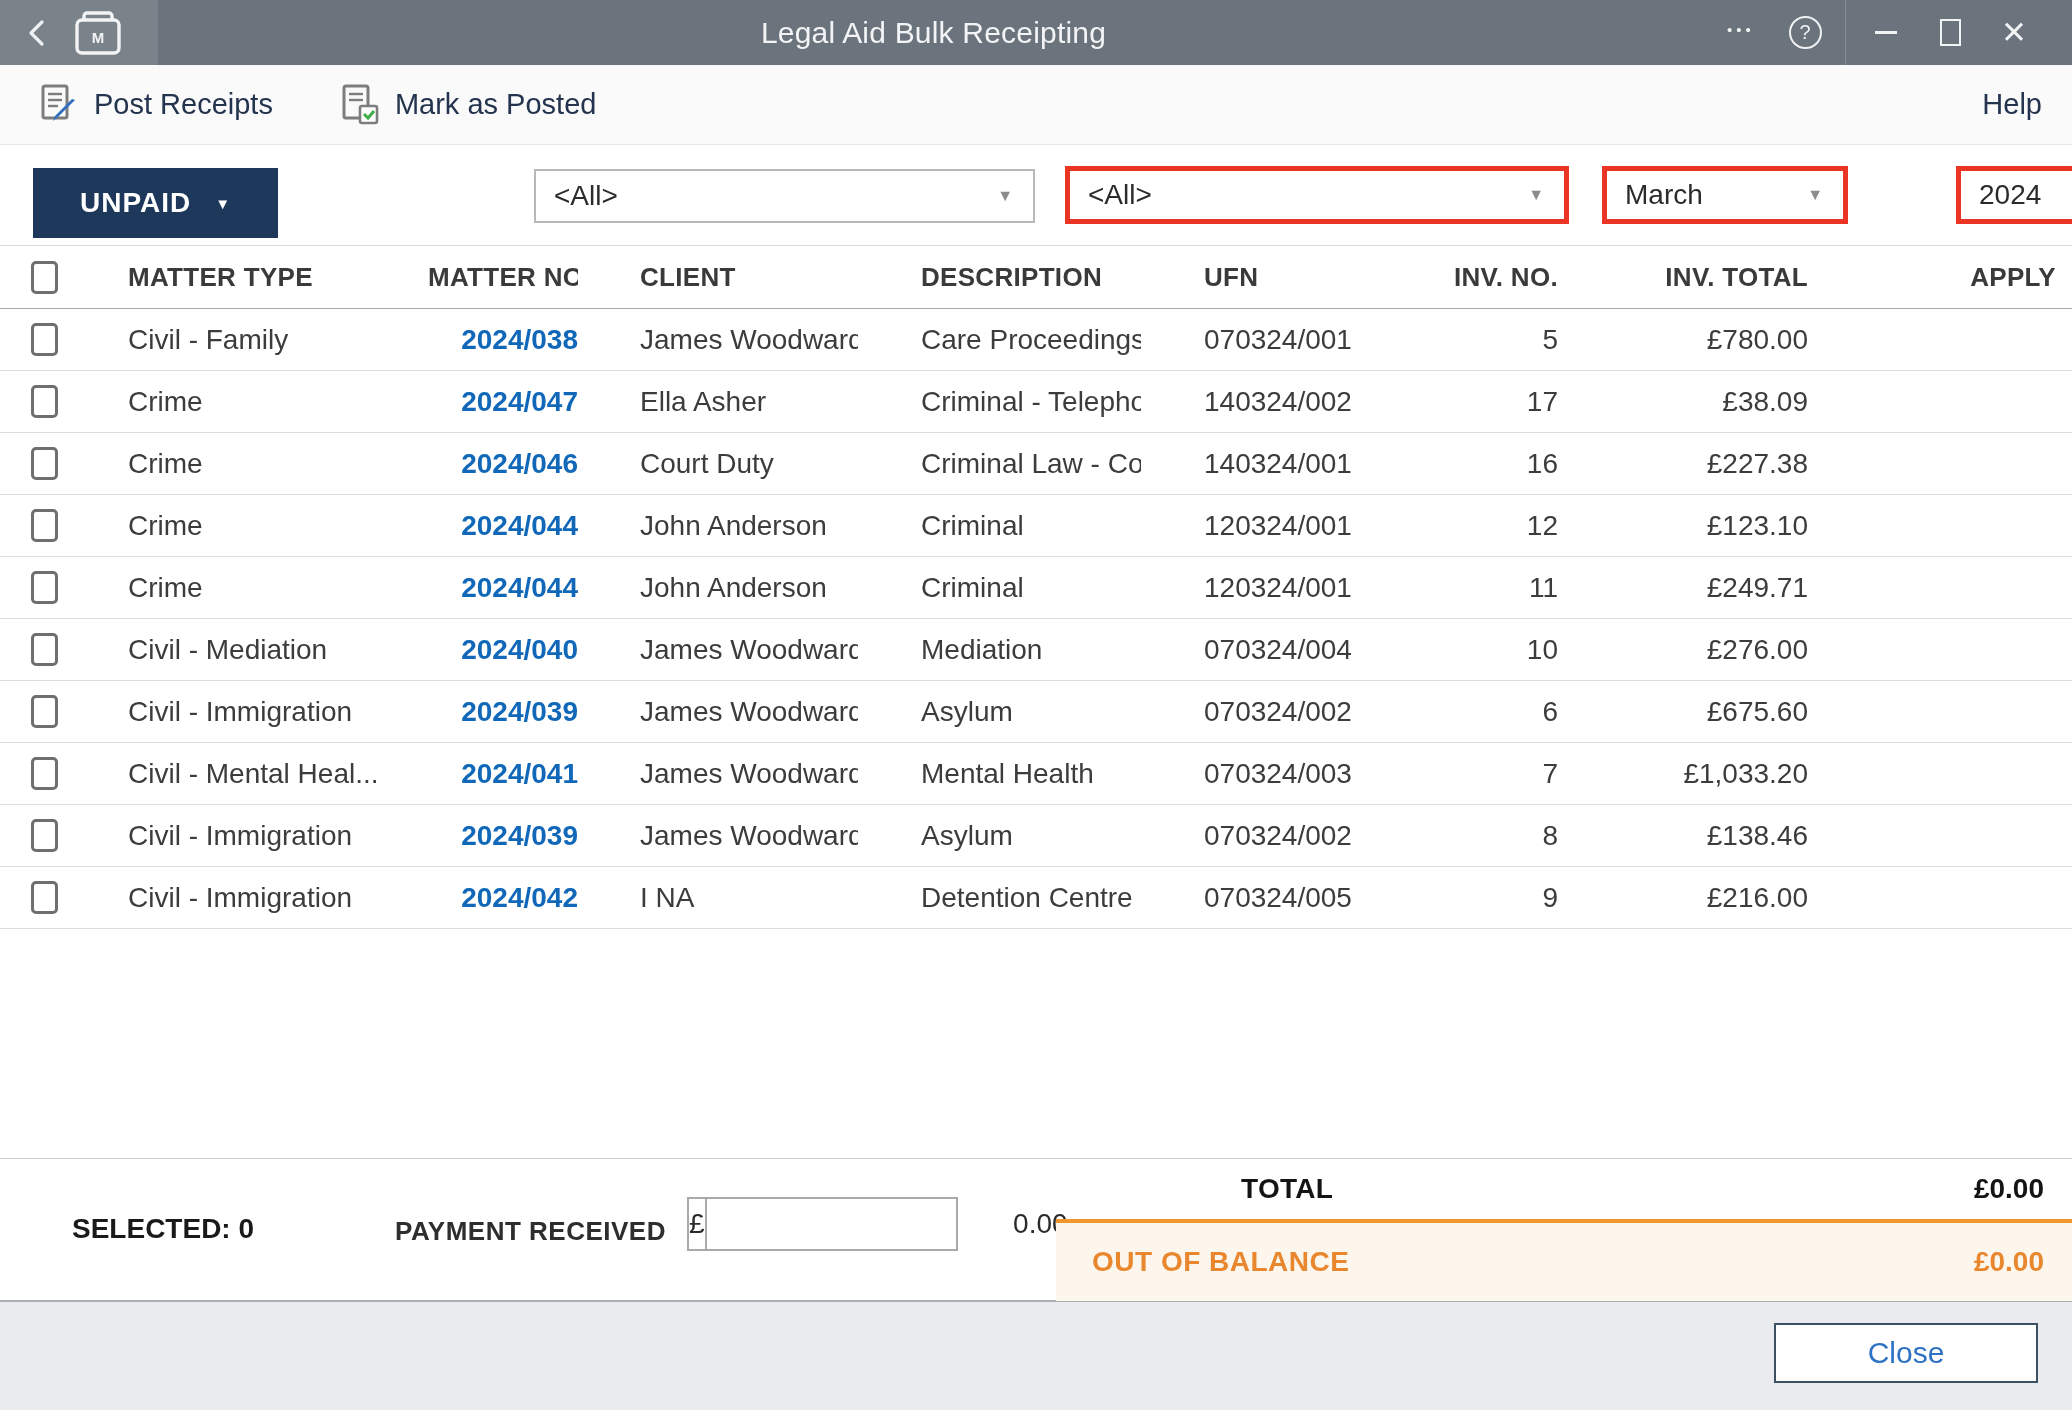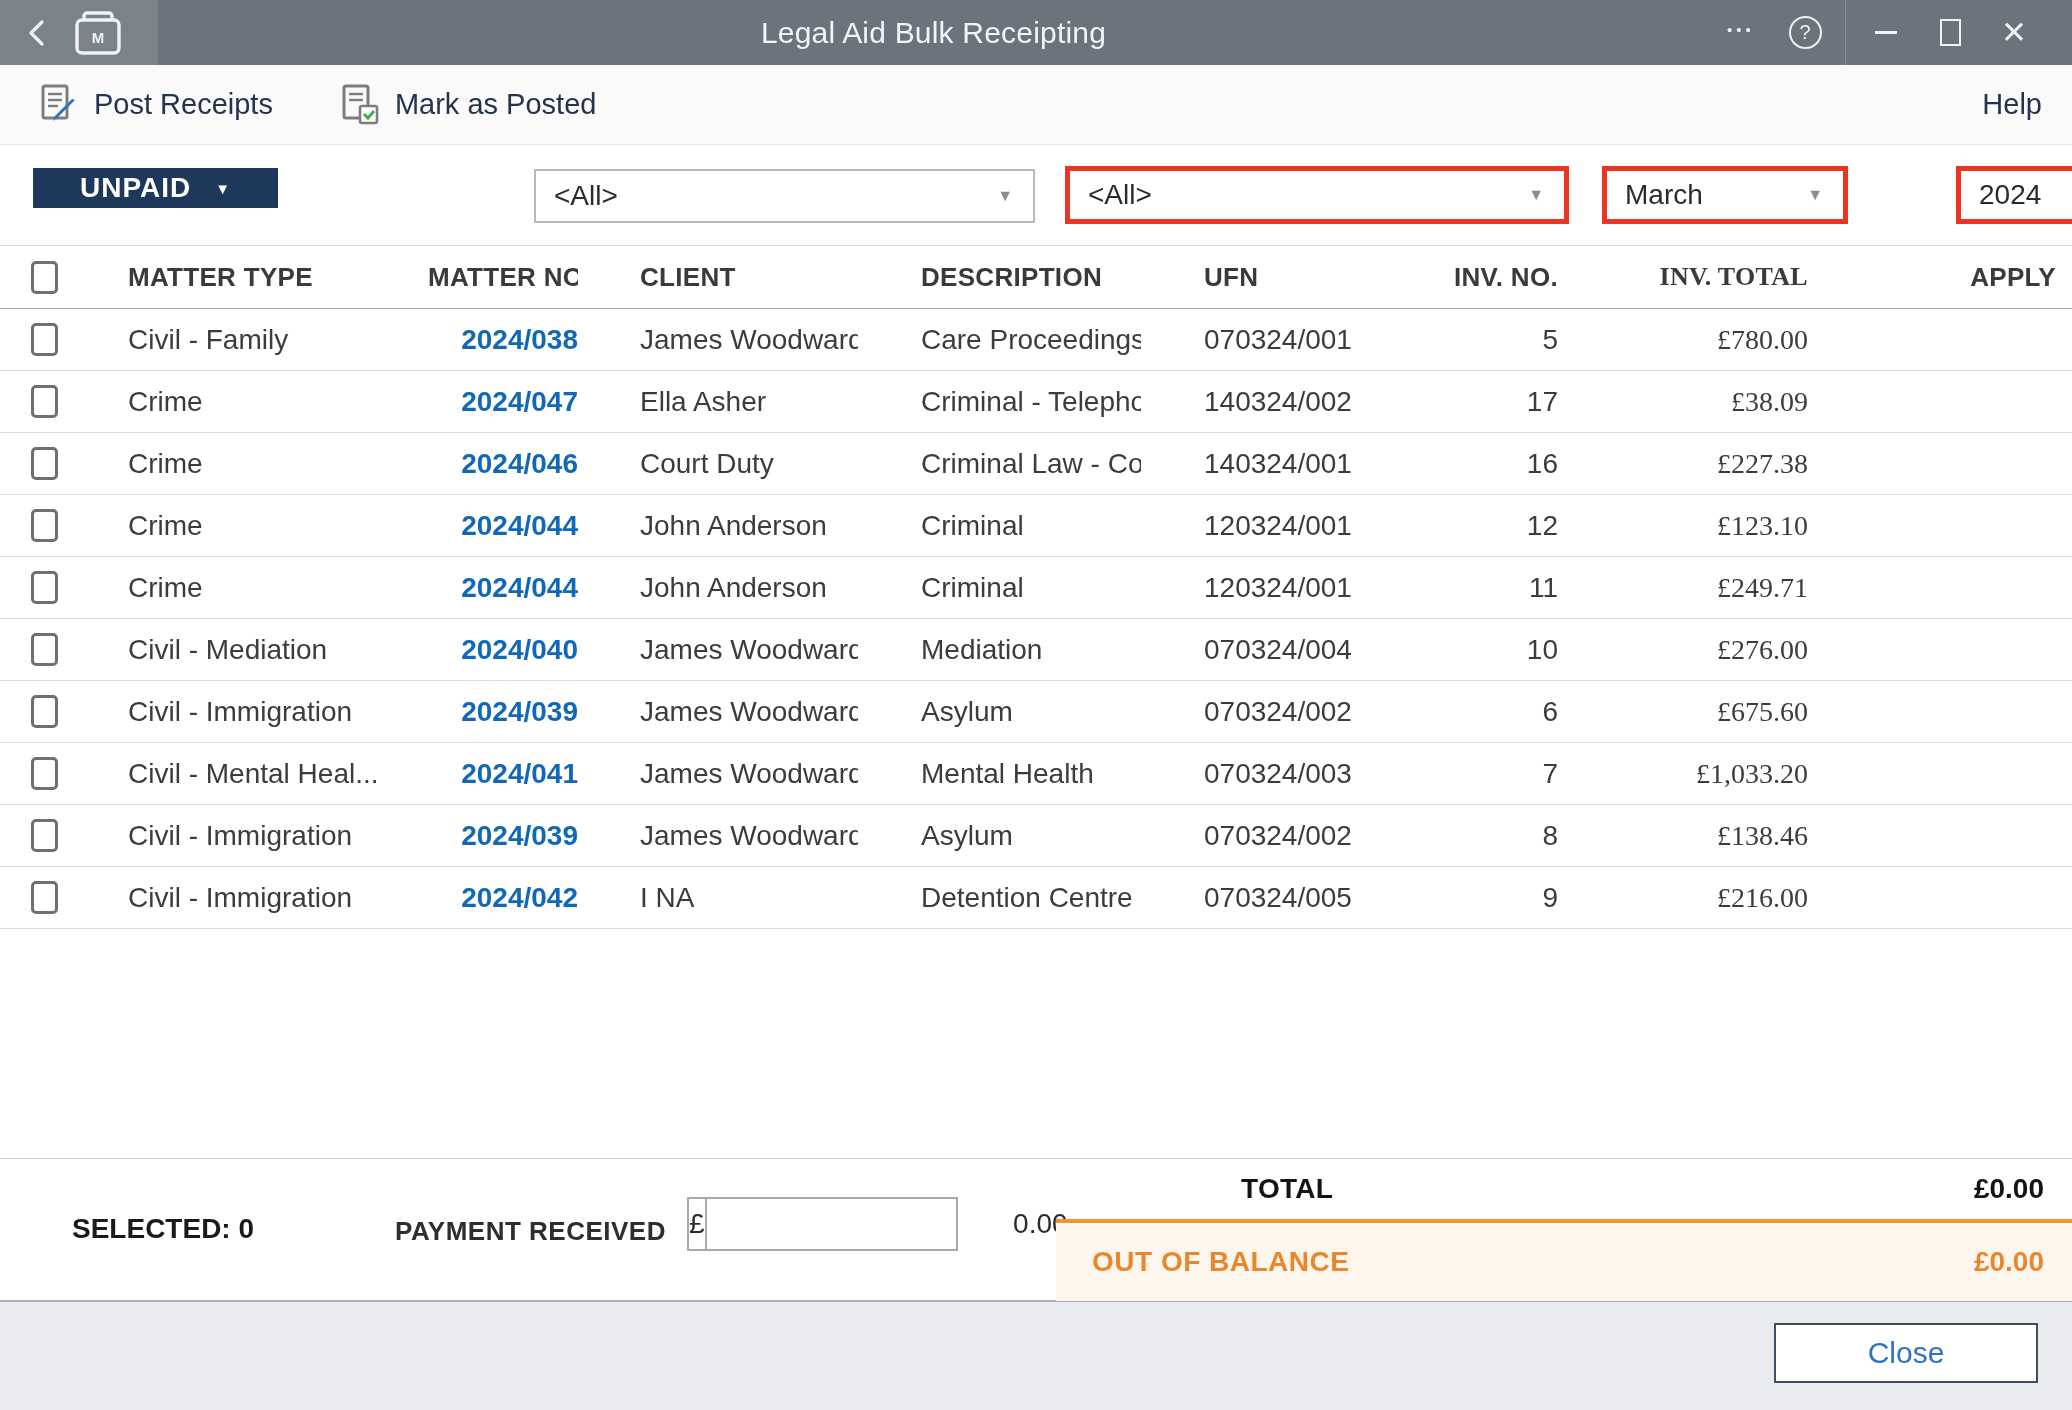--- a/index.html
+++ b/index.html
@@ -22,21 +22,21 @@
   .max-glyph { width: 21px; height: 27px; border: 2.5px solid #f2f3f5; }
   .close-glyph { font-size: 31px; font-weight: 300; }
 
   
   .toolbar { height: 80px; background: #fafafa; border-bottom: 1px solid #e7e7e7; display: flex; align-items: center; flex-shrink: 0; padding-left: 38px; }
   .tool-item { display: flex; align-items: center; gap: 14px; margin-right: 66px; font-size: 29px; color: #25344e; cursor: default; }
   .toolbar-help { margin-left: auto; margin-right: 30px; font-size: 29px; color: #25344e; }
 
   
   .filterbar { height: 100px; background: #ffffff; position: relative; flex-shrink: 0; }
-  .unpaid-btn { position: absolute; left: 33px; top: 23px; width: 245px; height: 40px; background: #1e385c; color: #ffffff; border: none; font-family: inherit; font-size: 28px; font-weight: bold; letter-spacing: 1px; display: flex; align-items: center; justify-content: center; gap: 24px; }
+  .unpaid-btn { position: absolute; left: 33px; top: 23px; width: 245px; height: 70px; background: #1e385c; color: #ffffff; border: none; font-family: inherit; font-size: 28px; font-weight: bold; letter-spacing: 1px; display: flex; align-items: center; justify-content: center; gap: 24px; }
   .unpaid-btn .caret { color:#fff; font-size: 15px; }
   .dropdown { position: absolute; top: 24px; height: 54px; background: #ffffff; border: 2px solid #b8b8b8; display: flex; align-items: center; font-size: 28px; color: #2b2b2b; padding-left: 18px; }
   .dropdown .caret { position: absolute; right: 20px; color: #8c8c8c; font-size: 16px; }
   .dropdown.red-hl { border: 5px solid #ea3424; top: 21px; height: 58px; }
   .dd-1 { left: 534px; width: 501px; }
   .dd-2 { left: 1065px; width: 504px; }
   .dd-3 { left: 1602px; width: 246px; }
   .dd-4 { left: 1956px; width: 164px; }
 
   
@@ -45,21 +45,21 @@
   .thead { height: 64px; border-top: 1px solid #dadada; border-bottom: 1px solid #a8a8a8; font-size: 26px; font-weight: 600; color: #3a3a3a; letter-spacing: 0.3px; }
   .trow { height: 62px; border-bottom: 1px solid #dedede; font-size: 28px; color: #3c3c3c; }
   .cell { white-space: nowrap; overflow: hidden; }
   .c1 { display: flex; justify-content: center; }
   .c2 { padding-left: 40px; }
   .c3 { text-align: right; }
   .c4 { padding-left: 62px; }
   .c5 { padding-left: 63px; }
   .c6 { padding-left: 63px; }
   .c7 { text-align: right; }
-  .c8 { text-align: right; font-family: Liberation Serif, serif; }
+  .c8 { text-align: right; }
   .c9 { text-align: right; padding-right: 16px; }
   .checkbox { width: 27px; height: 33px; border: 3px solid #6f6f6f; border-radius: 5px; background: #fff; display: inline-block; }
   .matter-link { color: #1168b8; font-weight: bold; text-decoration: none; font-size: 28px; }
 
   
   .summary { height: 142px; border-top: 1px solid #cfcfcf; position: relative; flex-shrink: 0; background: #fff; }
   .selected-label { position: absolute; left: 40px; top: 54px; font-size: 28px; font-weight: bold; color: #1a1a1a; margin-left: 32px; }
   .payment-label { position: absolute; left: 395px; top: 57px; font-size: 26px; font-weight: 600; color: #2e2e2e; letter-spacing: 0.5px; }
   .payment-group { position: absolute; left: 687px; top: 38px; width: 271px; height: 54px; border: 2px solid #a9a9a9; background: #fff; display: flex; align-items: stretch; }
   .currency-box { width: 52px; border-right: 2px solid #a9a9a9; display: flex; align-items: center; justify-content: center; font-size: 28px; color: #2b2b2b; }

